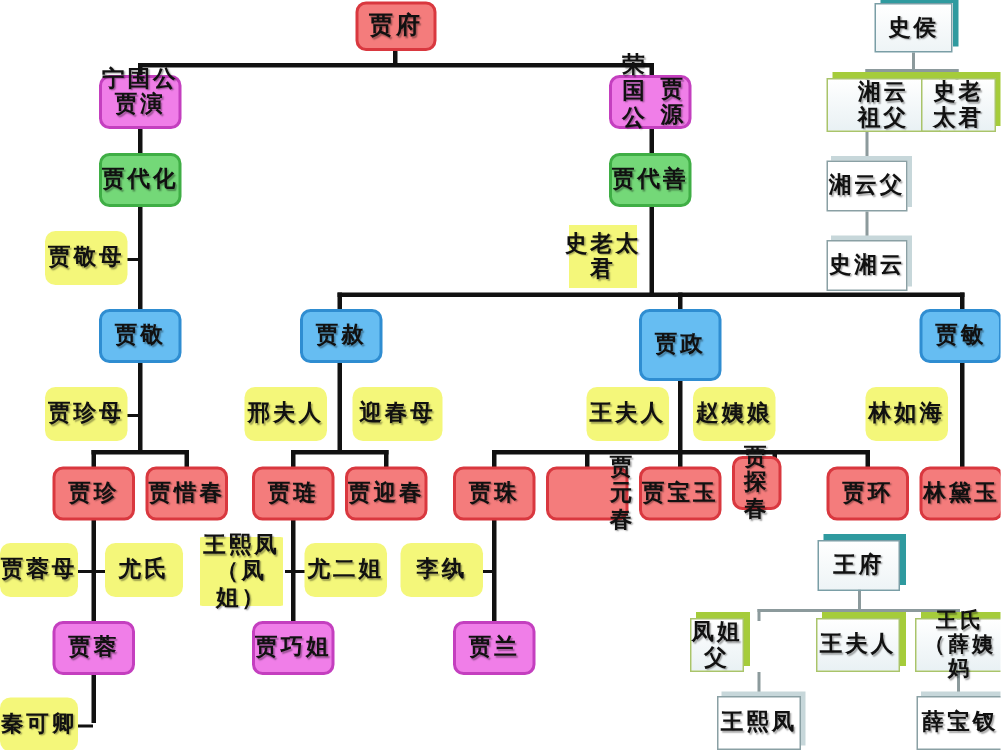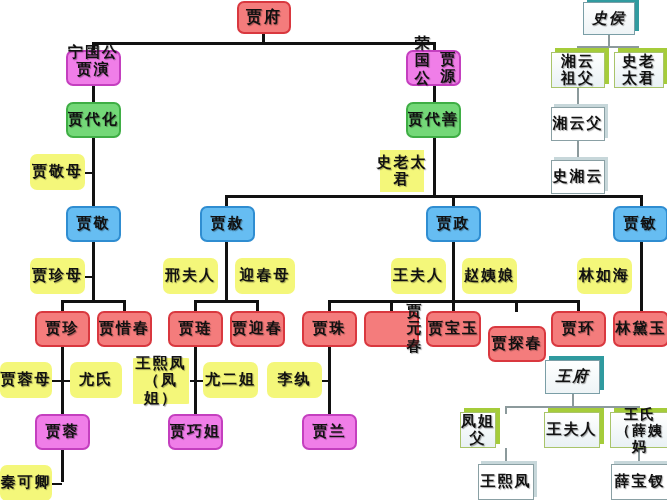--- a/index.html
+++ b/index.html
@@ -14,21 +14,21 @@
     text-align: center; font-weight: bold; color: #111;
     font-size: 15px; line-height: 1.15; letter-spacing: 2px;
     white-space: pre-line;
     text-shadow: 1px 1px 1px rgba(0,0,0,0.35);
   }
   .red    { background: #f47c7c; border: 2px solid #d9383f; border-radius: 7px; }
   .pink   { background: #f07ee8; border: 2px solid #c43fbf; border-radius: 7px; }
   .green  { background: #74d878; border: 2px solid #3fae45; border-radius: 7px; }
   .blue   { background: #66bdf2; border: 2px solid #2f8dd1; border-radius: 7px; }
   .yellow { background: #f4f77a; border-radius: 7px; }
-  .box-w  { background: linear-gradient(180deg,#ffffff,#eef4f6); border: 1px solid #7a9ea6; box-shadow: 4px -4px 0 #2f9a9f; font-style: italic; }
+  .box-w  { background: linear-gradient(180deg,#ffffff,#eef4f6); border: 1px solid #7a9ea6; box-shadow: 4px -4px 0 #2f9a9f; }
   .box-g  { background: linear-gradient(180deg,#ffffff,#e9f1f4); border: 1px solid #a9c46a; box-shadow: 4px -4px 0 #a5cc3a; }
   .box-p  { background: #ffffff; border: 1px solid #8aa0a4; box-shadow: 3px -3px 0 #c7d7da; }
   .line   { position: absolute; background: #111; }
   .gline  { position: absolute; background: #8c9a9c; }
 </style>
 </head>
 <body>
 
 <div class="line" style="left:262px;top:33px;width:3px;height:10px;"></div>
 <div class="line" style="left:92px;top:42px;width:344px;height:3px;"></div>
@@ -98,58 +98,58 @@
 <div class="node green" style="left:66px;top:102px;width:55px;height:36px;"><span>贾代化</span></div>
 <div class="node green" style="left:406px;top:102px;width:55px;height:36px;"><span>贾代善</span></div>
 
 <div class="node yellow" style="left:30px;top:154px;width:55px;height:36px;"><span>贾敬母</span></div>
 <div class="node yellow" style="left:370px;top:150px;width:64px;height:42px;flex-direction:column;background:linear-gradient(90deg,transparent 0,transparent 15%,#f4f77a 15%,#f4f77a 85%,transparent 85%);">
   <span>史老太君</span>
 </div>
 
 <div class="node blue" style="left:66px;top:206px;width:55px;height:36px;"><span>贾敬</span></div>
 <div class="node blue" style="left:200px;top:206px;width:55px;height:36px;"><span>贾赦</span></div>
-<div class="node blue" style="left:426px;top:206px;width:55px;height:36px;"><span>贾政</span></div>
+<div class="node blue" style="left:426px;top:206px;width:55px;height:48px;"><span>贾政</span></div>
 <div class="node blue" style="left:613px;top:206px;width:55px;height:36px;"><span>贾敏</span></div>
 
 <div class="node yellow" style="left:30px;top:258px;width:55px;height:36px;"><span>贾珍母</span></div>
 <div class="node yellow" style="left:163px;top:258px;width:55px;height:36px;"><span>邢夫人</span></div>
 <div class="node yellow" style="left:235px;top:258px;width:60px;height:36px;"><span>迎春母</span></div>
 <div class="node yellow" style="left:391px;top:258px;width:55px;height:36px;"><span>王夫人</span></div>
 <div class="node yellow" style="left:462px;top:258px;width:55px;height:36px;"><span>赵姨娘</span></div>
 <div class="node yellow" style="left:577px;top:258px;width:55px;height:36px;"><span>林如海</span></div>
 
 <div class="node red" style="left:35px;top:311px;width:55px;height:36px;"><span>贾珍</span></div>
 <div class="node red" style="left:97px;top:311px;width:55px;height:36px;"><span>贾惜春</span></div>
 <div class="node red" style="left:168px;top:311px;width:55px;height:36px;"><span>贾琏</span></div>
 <div class="node red" style="left:230px;top:311px;width:55px;height:36px;"><span>贾迎春</span></div>
 <div class="node red" style="left:302px;top:311px;width:55px;height:36px;"><span>贾珠</span></div>
 <div class="node red" style="left:364px;top:311px;width:55px;height:36px;padding-left:47px;"><span>贾元春</span></div>
 <div class="node red" style="left:426px;top:311px;width:55px;height:36px;"><span>贾宝玉</span></div>
-<div class="node red" style="left:488px;top:326px;width:58px;height:36px;"><span>贾探春</span></div>
+<div class="node red" style="left:488px;top:304px;width:33px;height:36px;"><span>贾探春</span></div>
 <div class="node red" style="left:551px;top:311px;width:55px;height:36px;"><span>贾环</span></div>
 <div class="node red" style="left:613px;top:311px;width:56px;height:36px;"><span>林黛玉</span></div>
 
 <div class="node yellow" style="left:0px;top:362px;width:52px;height:36px;"><span>贾蓉母</span></div>
 <div class="node yellow" style="left:70px;top:362px;width:52px;height:36px;"><span>尤氏</span></div>
 <div class="node yellow" style="left:128px;top:358px;width:66px;height:46px;flex-direction:column;background:linear-gradient(90deg,transparent 0,transparent 8%,#f4f77a 8%,#f4f77a 92%,transparent 92%);">
   <span>王熙凤</span>
   <span>（凤姐）</span>
 </div>
 <div class="node yellow" style="left:203px;top:362px;width:55px;height:36px;"><span>尤二姐</span></div>
 <div class="node yellow" style="left:267px;top:362px;width:55px;height:36px;"><span>李纨</span></div>
 
 <div class="node pink" style="left:35px;top:414px;width:55px;height:36px;"><span>贾蓉</span></div>
 <div class="node pink" style="left:168px;top:414px;width:55px;height:36px;"><span>贾巧姐</span></div>
 <div class="node pink" style="left:302px;top:414px;width:55px;height:36px;"><span>贾兰</span></div>
 
 <div class="node yellow" style="left:0px;top:465px;width:52px;height:36px;"><span>秦可卿</span></div>
 
 <div class="node box-w" style="left:583px;top:2px;width:52px;height:33px;"><span>史侯</span></div>
-<div class="node box-g" style="left:551px;top:52px;width:54px;height:36px;"><span>湘云
+<div class="node box-g" style="left:551px;top:52px;width:76px;height:36px;"><span>湘云
 祖父</span></div>
 <div class="node box-g" style="left:614px;top:52px;width:50px;height:36px;"><span>史老
 太君</span></div>
 <div class="node box-p" style="left:551px;top:107px;width:54px;height:34px;"><span>湘云父</span></div>
 <div class="node box-p" style="left:551px;top:160px;width:54px;height:34px;"><span>史湘云</span></div>
 
 <div class="node box-w" style="left:545px;top:360px;width:55px;height:34px;"><span>王府</span></div>
 <div class="node box-g" style="left:460px;top:412px;width:36px;height:36px;"><span>凤姐父</span></div>
 <div class="node box-g" style="left:544px;top:412px;width:56px;height:36px;"><span>王夫人</span></div>
 <div class="node box-g" style="left:610px;top:412px;width:60px;height:36px;flex-direction:column;font-size:14px;">

